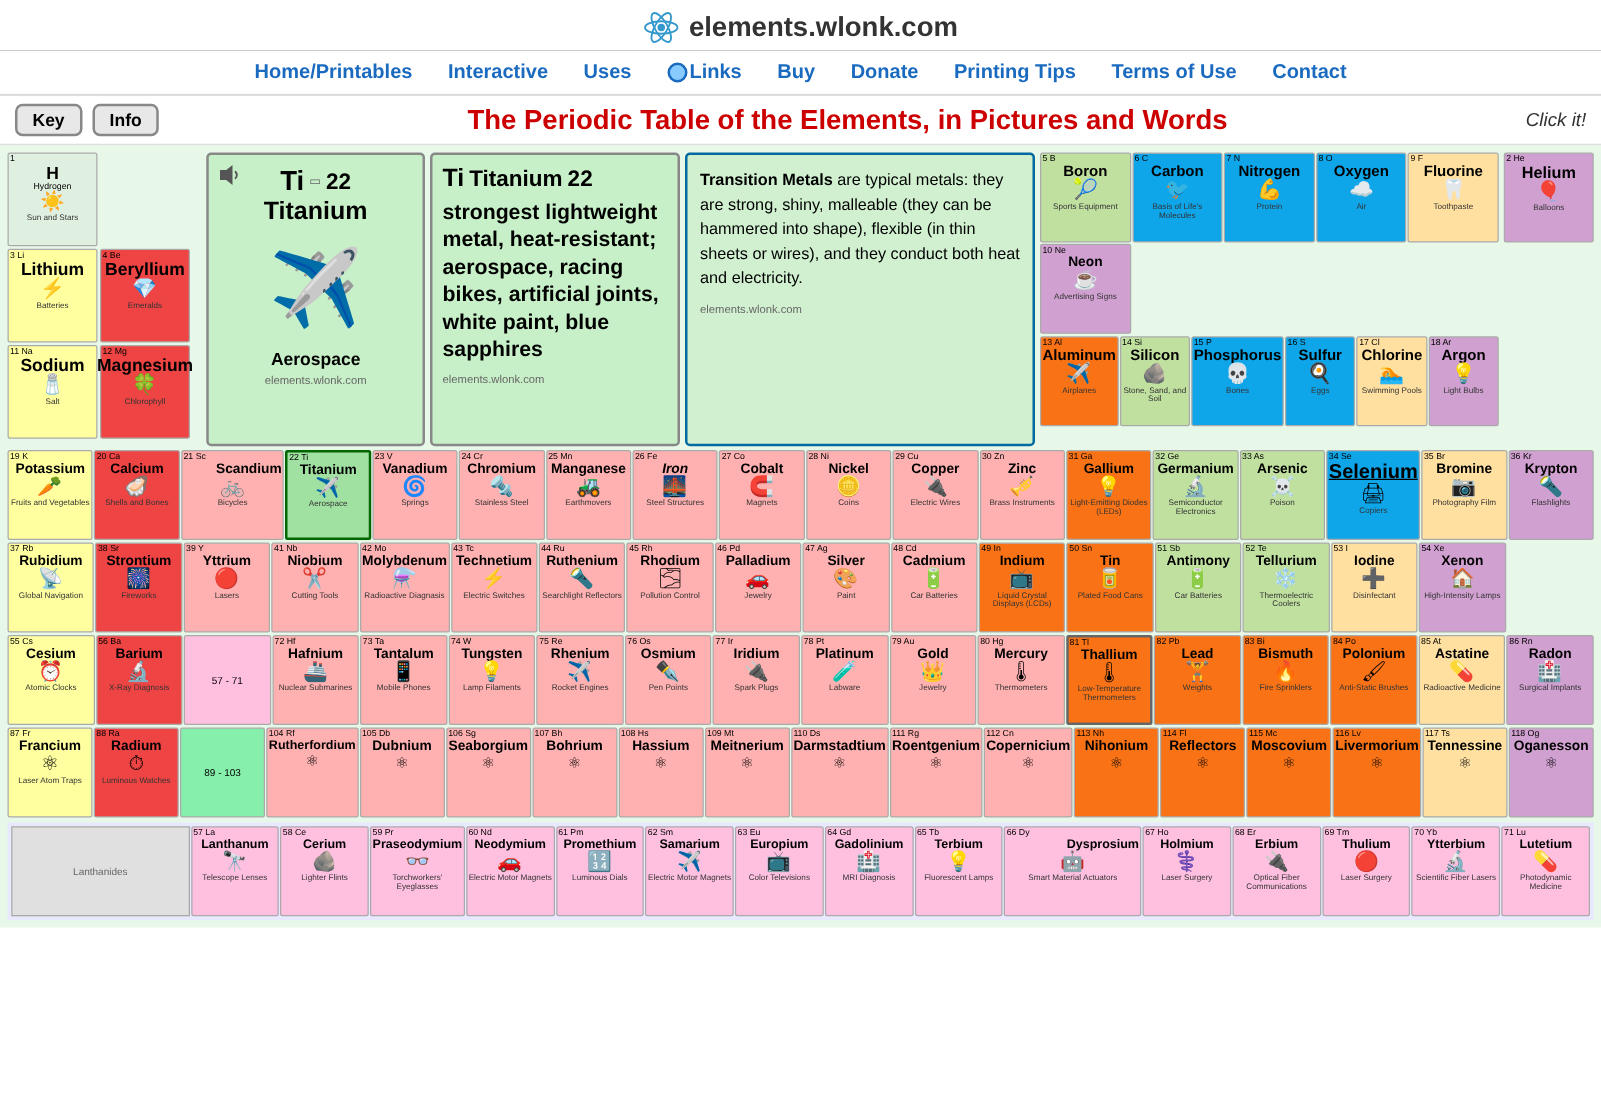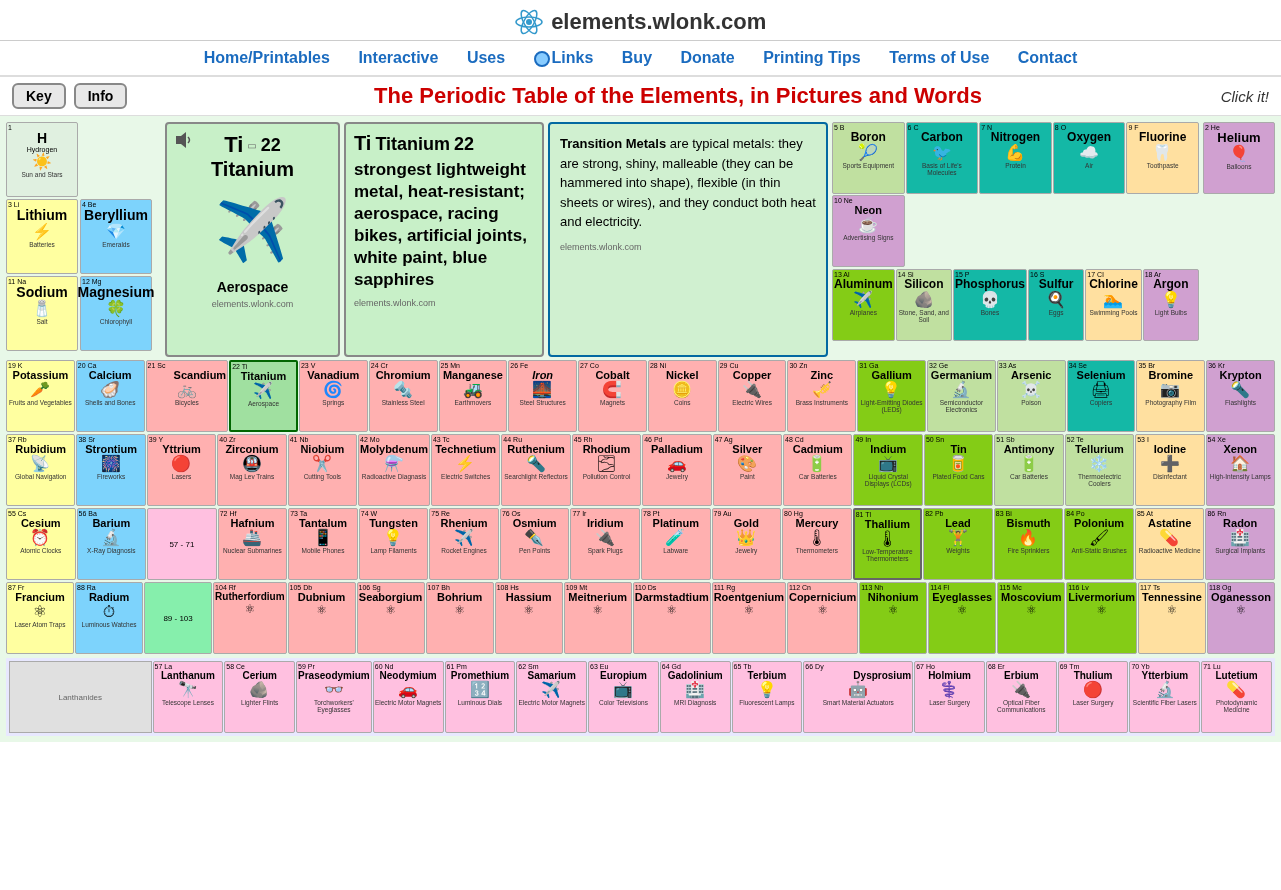--- a/index.html
+++ b/index.html
@@ -63,25 +63,25 @@
 
     
     .main-content {
       background: #e8f8e8;
       padding: 6px;
       position: relative;
     }
 
     
     .bg-alkali { background: #ffffa0; }
-    .bg-alkaline { background: #7dd3fc; }
+    .bg-alkaline { background: #ef4444; }
     .bg-transition { background: #ffb0b0; }
-    .bg-post-transition { background: #84cc16; }
+    .bg-post-transition { background: #f97316; }
     .bg-metalloid { background: #c0e0a0; }
-    .bg-nonmetal { background: #14b8a6; }
+    .bg-nonmetal { background: #0ea5e9; }
     .bg-halogen { background: #ffe0a0; }
     .bg-noble { background: #d0a0d0; }
     .bg-lanthanide { background: #ffc0e0; }
     .bg-actinide { background: #ffb0c0; }
     .bg-hydrogen { background: #e0f0e0; }
     .bg-selected { background: #a0e0a0; }
 
     
     .globe-icon {
       display: inline-block;
@@ -420,21 +420,21 @@
         <div class="u">Semiconductor Electronics</div>
       </div>
       <div class="el bg-metalloid">
         <div class="n">33 As</div>
         <div class="s" style="font-size:11px;">Arsenic</div>
         <div class="ic">☠️</div>
         <div class="u">Poison</div>
       </div>
       <div class="el bg-nonmetal">
         <div class="n">34 Se</div>
-        <div class="s" style="font-size:11px;">Selenium</div>
+        <div class="s" style="font-size:16px;text-decoration:underline;">Selenium</div>
         <div class="ic">🖨</div>
         <div class="u">Copiers</div>
       </div>
       <div class="el bg-halogen">
         <div class="n">35 Br</div>
         <div class="s" style="font-size:11px;">Bromine</div>
         <div class="ic">📷</div>
         <div class="u">Photography Film</div>
       </div>
       <div class="el bg-noble">
@@ -458,26 +458,20 @@
         <div class="ic">🎆</div>
         <div class="u">Fireworks</div>
       </div>
       <div class="el bg-transition">
         <div class="n">39 Y</div>
         <div class="s" style="font-size:11px;">Yttrium</div>
         <div class="ic">🔴</div>
         <div class="u">Lasers</div>
       </div>
       <div class="el bg-transition">
-        <div class="n">40 Zr</div>
-        <div class="s" style="font-size:11px;">Zirconium</div>
-        <div class="ic">🚇</div>
-        <div class="u">Mag Lev Trains</div>
-      </div>
-      <div class="el bg-transition">
         <div class="n">41 Nb</div>
         <div class="s" style="font-size:11px;">Niobium</div>
         <div class="ic">✂️</div>
         <div class="u">Cutting Tools</div>
       </div>
       <div class="el bg-transition">
         <div class="n">42 Mo</div>
         <div class="s" style="font-size:11px;">Molybdenum</div>
         <div class="ic">⚗️</div>
         <div class="u">Radioactive Diagnasis</div>
@@ -725,21 +719,21 @@
         <div class="s" style="font-size:11px;">Copernicium</div>
         <div class="ic" style="font-size:12px;">⚛</div>
       </div>
       <div class="el bg-post-transition">
         <div class="n">113 Nh</div>
         <div class="s" style="font-size:11px;">Nihonium</div>
         <div class="ic" style="font-size:12px;">⚛</div>
       </div>
       <div class="el bg-post-transition">
         <div class="n">114 Fl</div>
-        <div class="s" style="font-size:11px;">Eyeglasses</div>
+        <div class="s" style="font-size:11px;">Reflectors</div>
         <div class="ic" style="font-size:12px;">⚛</div>
       </div>
       <div class="el bg-post-transition">
         <div class="n">115 Mc</div>
         <div class="s" style="font-size:11px;">Moscovium</div>
         <div class="ic" style="font-size:12px;">⚛</div>
       </div>
       <div class="el bg-post-transition">
         <div class="n">116 Lv</div>
         <div class="s" style="font-size:11px;">Livermorium</div>

